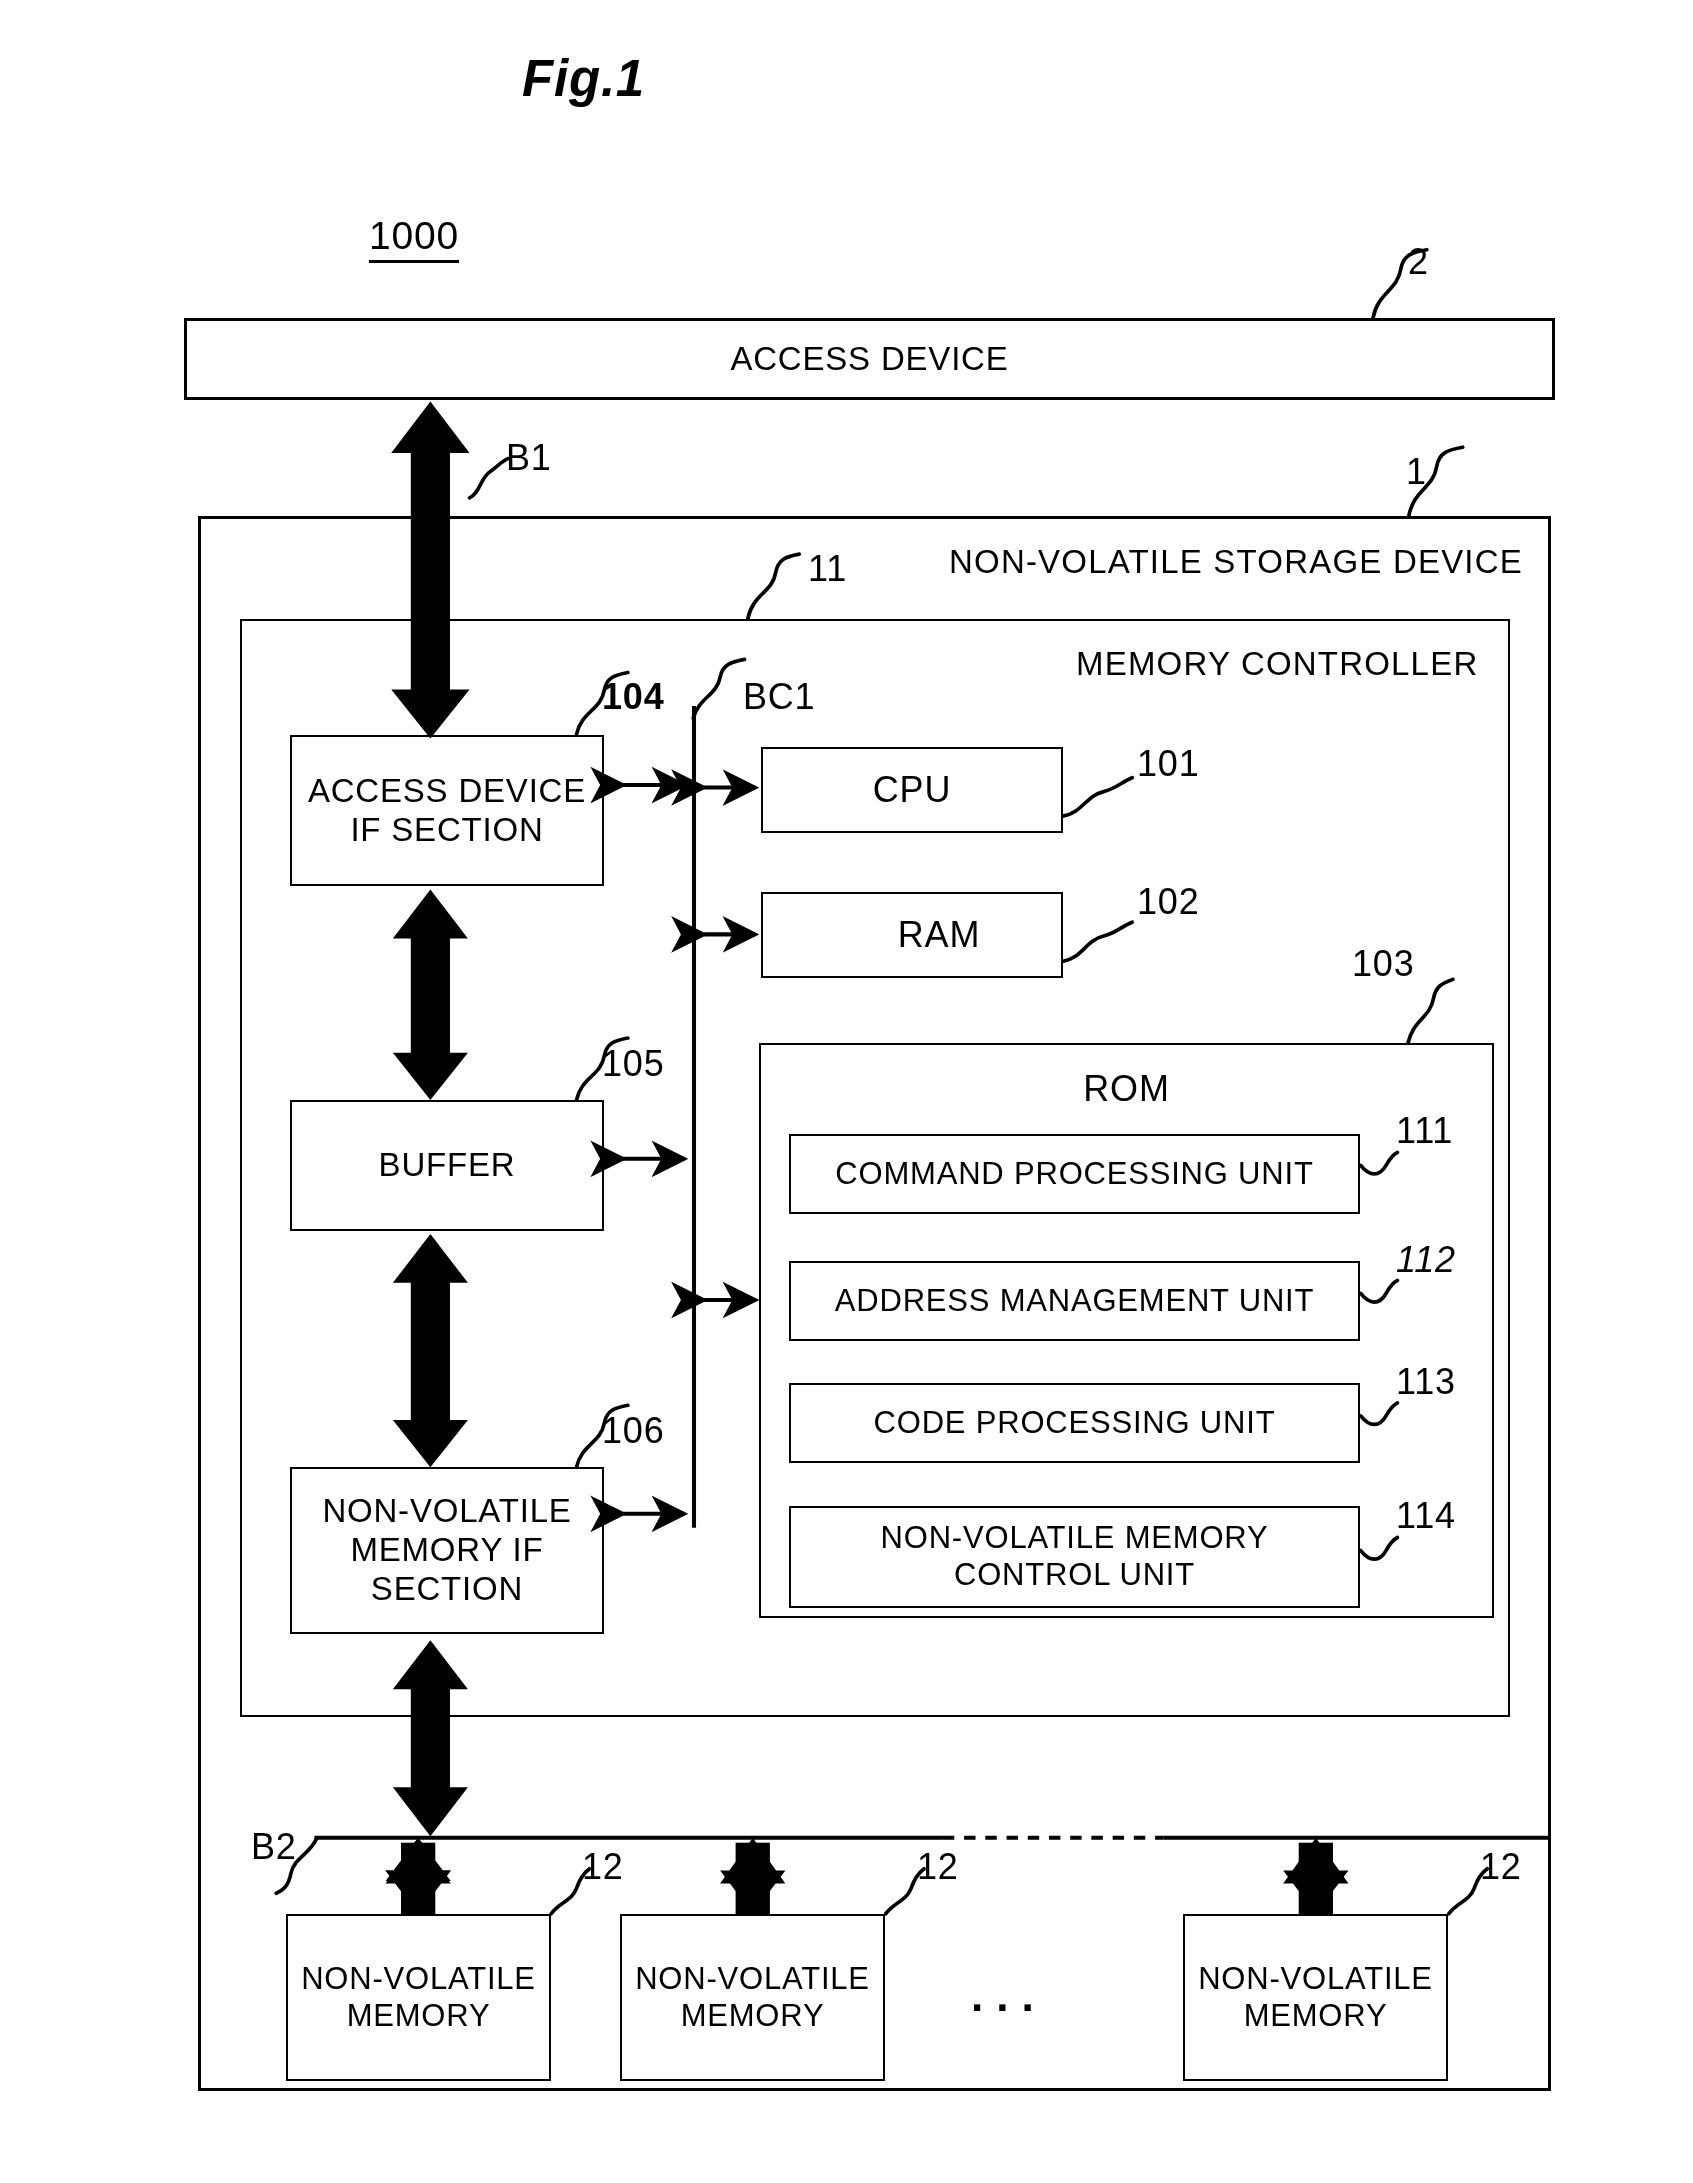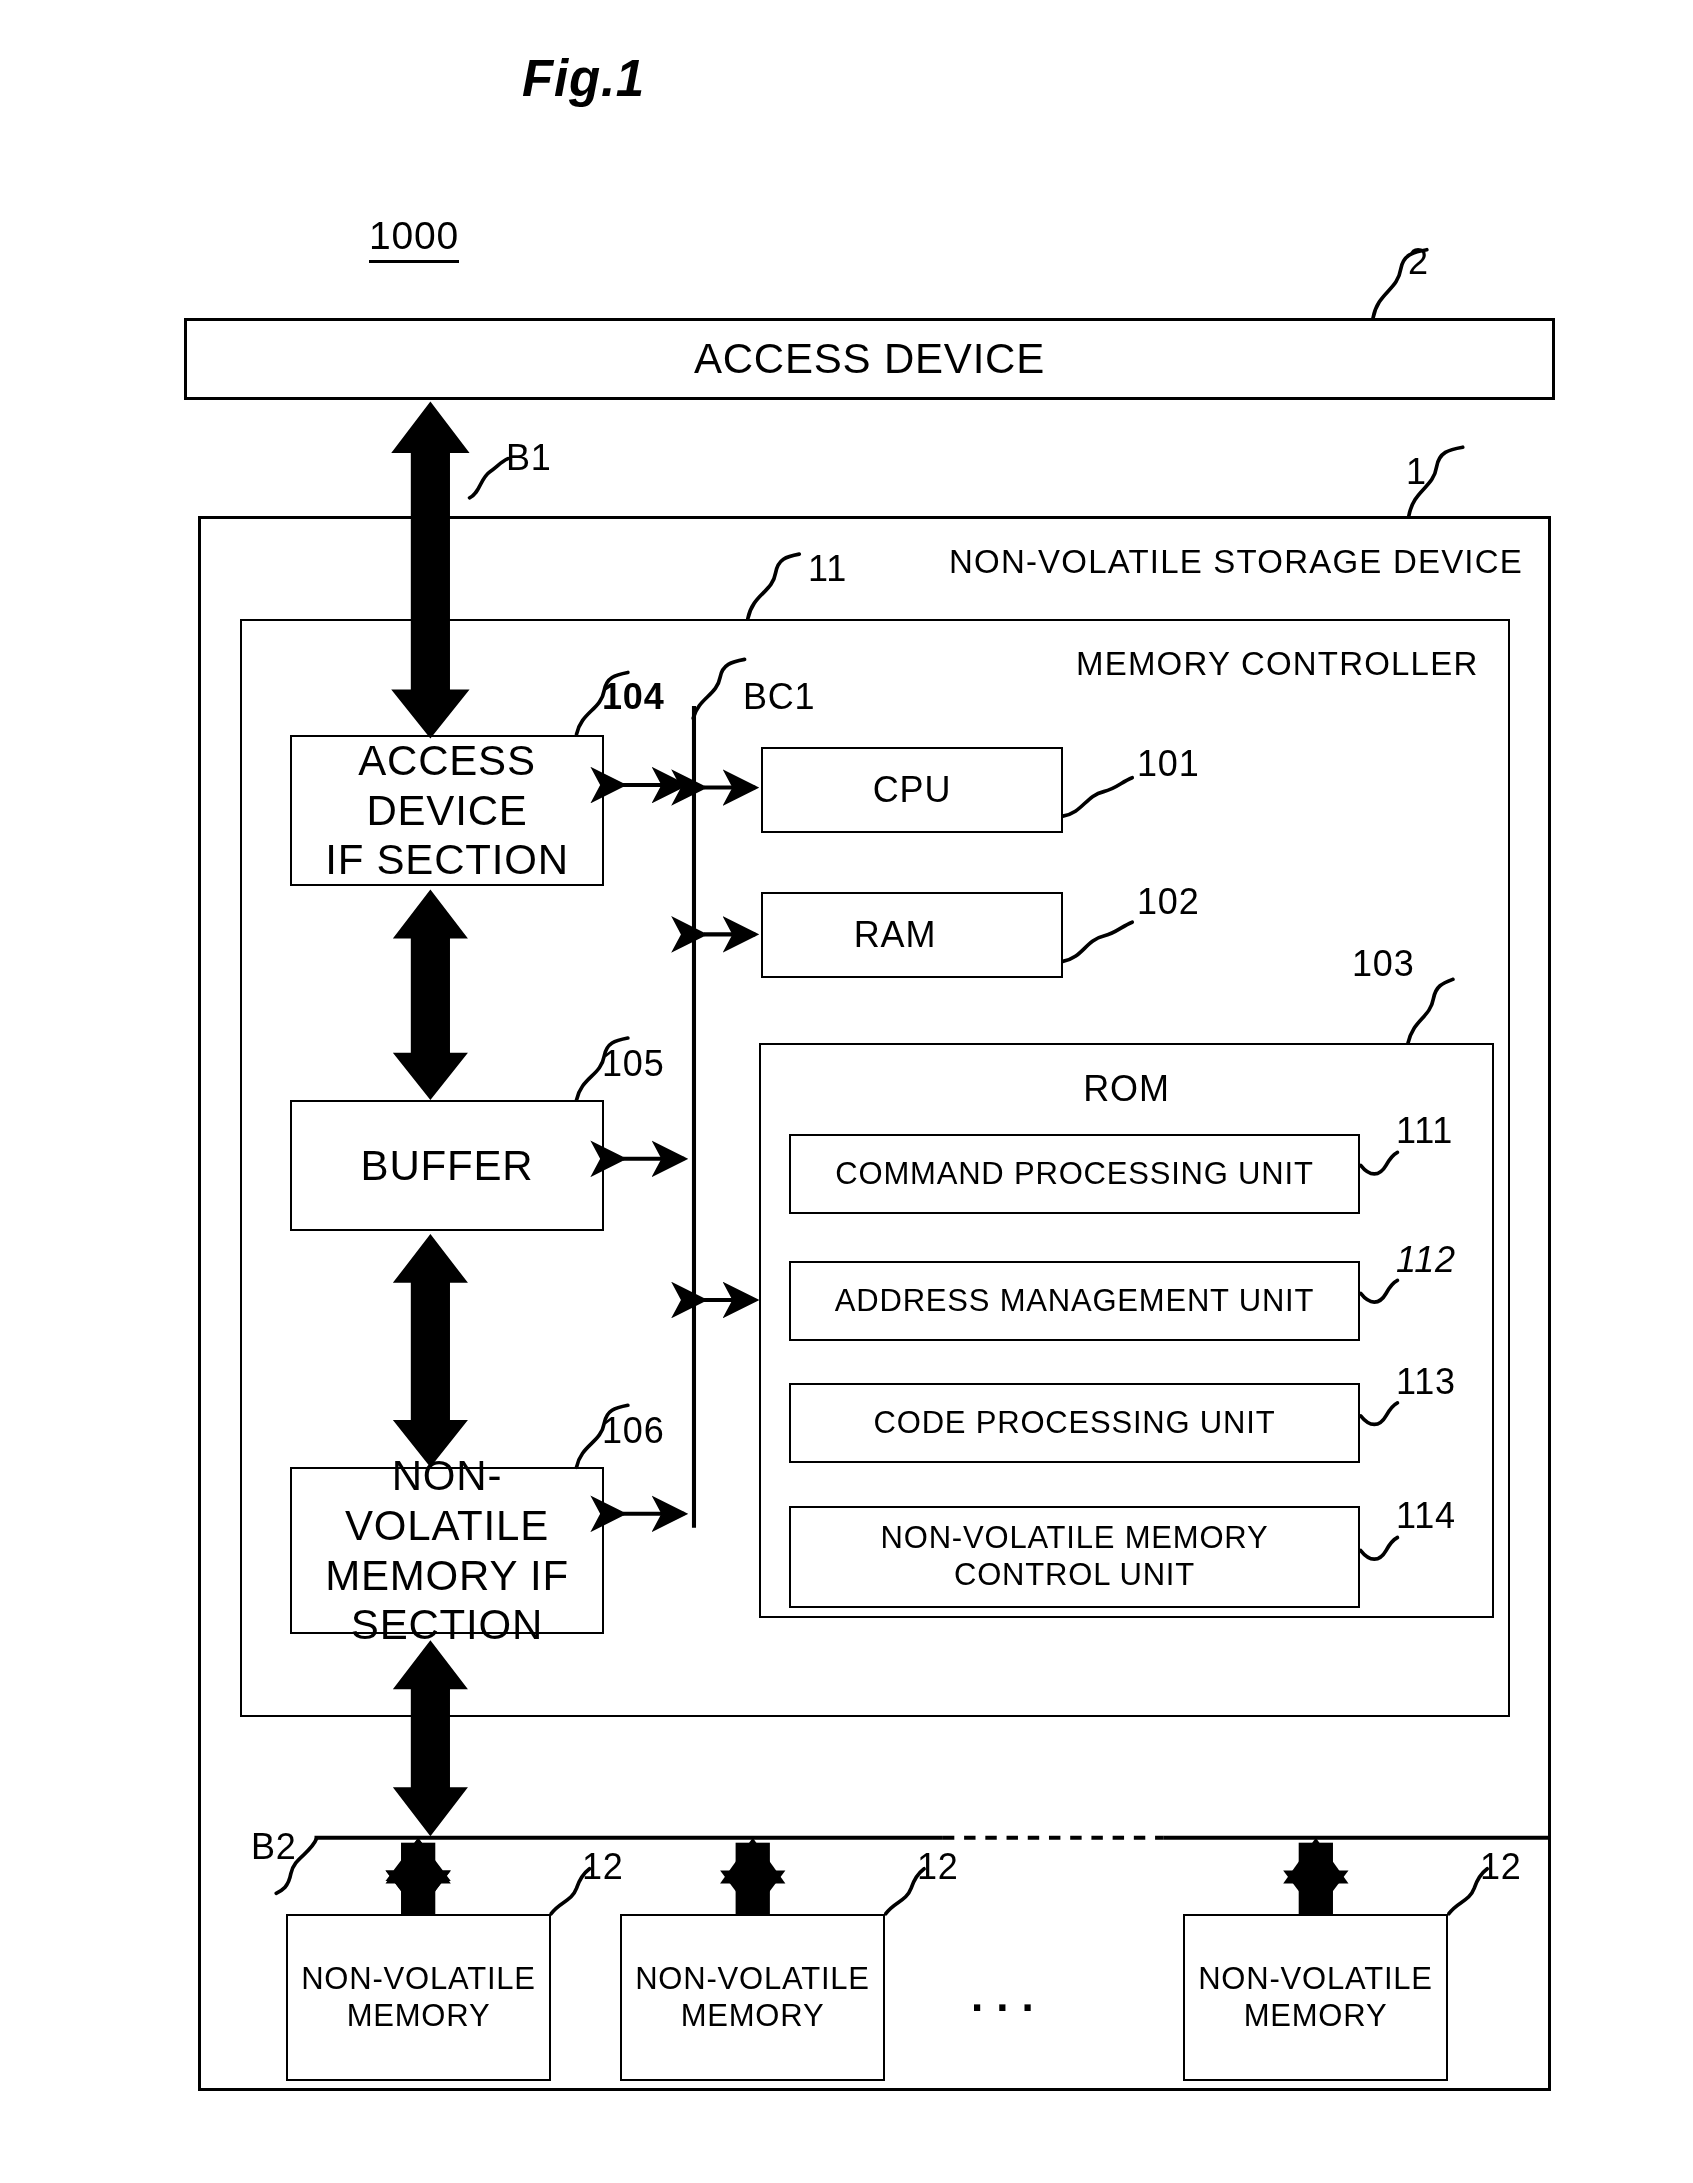--- a/index.html
+++ b/index.html
@@ -6,21 +6,21 @@
   body{width:1694px;height:2183px;position:relative;
        font-family:"Liberation Sans","DejaVu Sans",sans-serif;color:#000;}
   .fig-title{position:absolute;left:522px;top:49px;width:326px;
        font-size:51px;font-style:italic;font-weight:700;letter-spacing:0.8px;}
   .ref{position:absolute;font-size:36px;letter-spacing:0.8px;white-space:nowrap;}
   .ref.big{font-size:39px;}
   .ref.ul{border-bottom:3.3px solid #000;padding-bottom:1.6px;}
   .box{position:absolute;border:3.3px solid #000;background:transparent;box-sizing:border-box;}
   .box.thin{border-width:2.4px;}
   .boxlabel{position:absolute;display:flex;align-items:center;justify-content:center;
-       text-align:center;line-height:1.18;font-size:42px;letter-spacing:0.8px;white-space:pre-line;}
+       text-align:center;line-height:1.18;font-size:33px;letter-spacing:0.8px;white-space:pre-line;}
   .cap{position:absolute;font-size:33px;letter-spacing:1.2px;white-space:nowrap;}
   svg.ov{position:absolute;left:0;top:0;width:1694px;height:2183px;overflow:visible;
        pointer-events:none;}
   .ellipsis{position:absolute;font-size:44px;letter-spacing:13px;font-weight:700;}
 </style>
 </head>
 <body>
 
 <div class="fig-title">Fig.1</div>
 <div class="ref big ul" style="left:369px;top:214px;text-align:center;">1000</div>
@@ -52,21 +52,21 @@
 SECTION</div>
 <div class="ref" style="left:602px;top:1410px;">106</div>
 
 <div class="ref" style="left:743px;top:676px;">BC1</div>
 
 <div class="box thin" style="left:761px;top:747px;width:302px;height:86px;"></div>
 <div class="boxlabel" style="left:761px;top:747px;width:302px;height:86px;font-size:36px;">CPU</div>
 <div class="ref" style="left:1137px;top:743px;">101</div>
 
 <div class="box thin" style="left:761px;top:892px;width:302px;height:86px;"></div>
-<div class="boxlabel" style="left:761px;top:892px;width:268px;height:86px;font-size:36px;">RAM</div>
+<div class="boxlabel" style="left:761px;top:892px;width:268px;height:86px;font-size:36px;padding-left:44px;">RAM</div>
 <div class="ref" style="left:1137px;top:881px;">102</div>
 
 <div class="box thin" style="left:759px;top:1043px;width:735px;height:575px;"></div>
 <div class="boxlabel" style="left:759px;top:1053px;width:735px;height:73px;font-size:36px;">ROM</div>
 <div class="ref" style="left:1352px;top:943px;">103</div>
 
 <div class="box thin" style="left:789px;top:1134px;width:571px;height:80px;"></div>
 <div class="boxlabel" style="left:789px;top:1134px;width:571px;height:80px;font-size:31px;">COMMAND PROCESSING UNIT</div>
 <div class="ref" style="left:1396px;top:1110px;">111</div>
 

